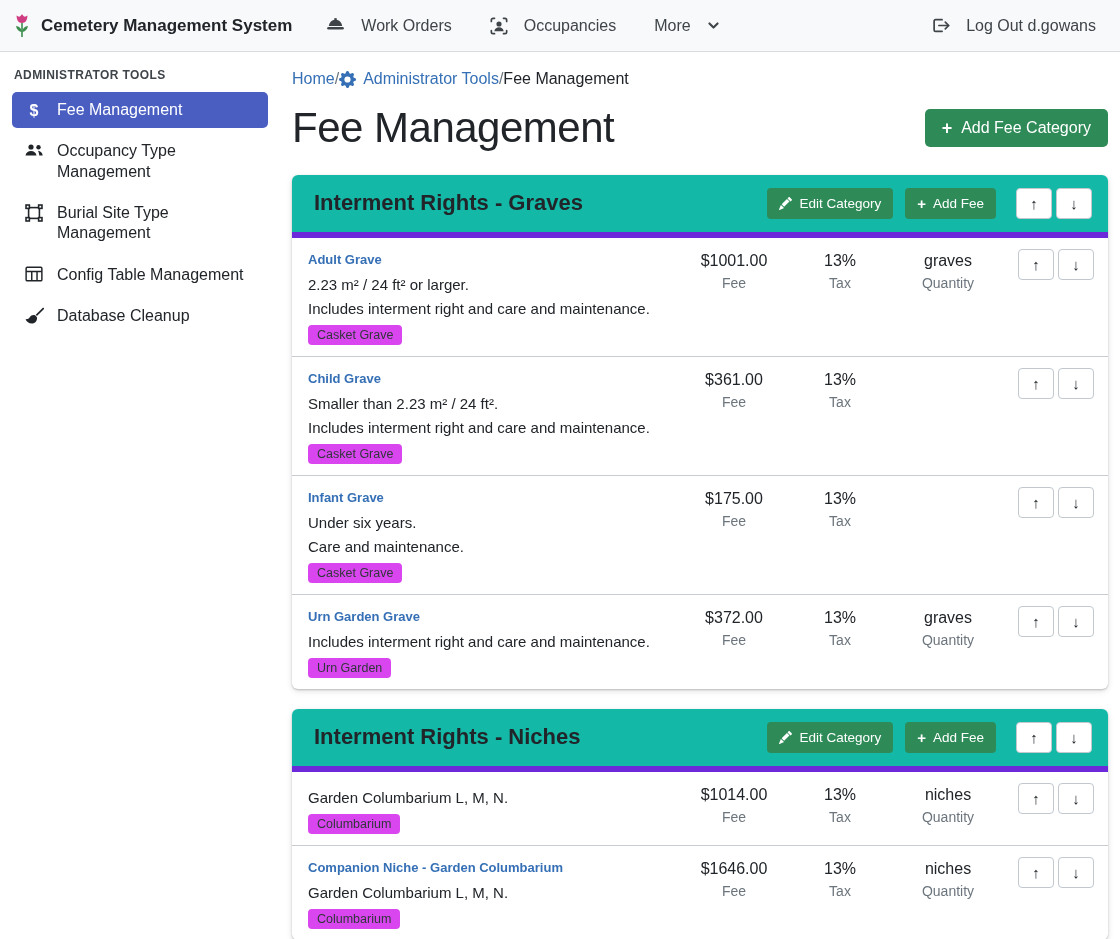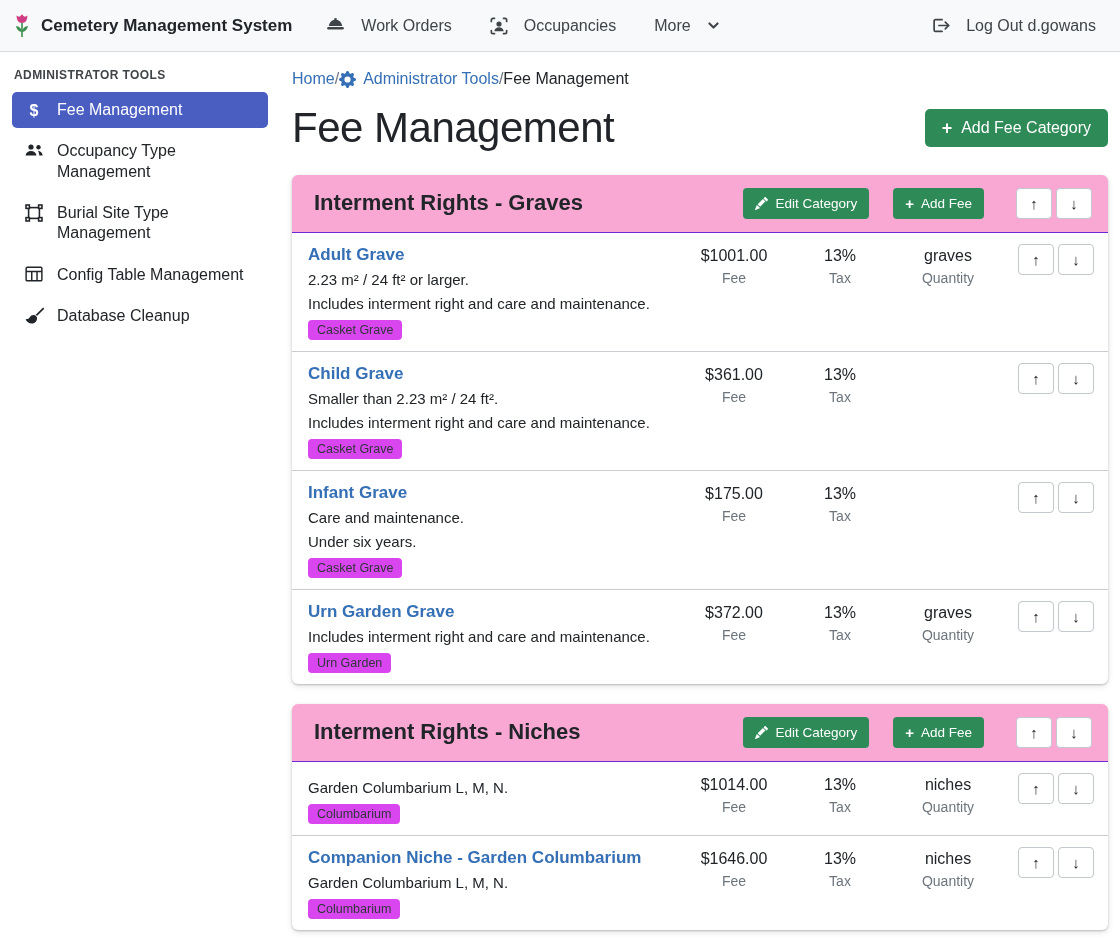--- a/index.html
+++ b/index.html
@@ -43,30 +43,30 @@
   h1 { font-size: 42px; font-weight: 500; letter-spacing: -.5px; line-height: 1.25; color: #212529; }
 
   .btn-green { background: #2e8b57; border: none; color: #fff; display: inline-flex; align-items: center; border-radius: 5px; white-space: nowrap; }
   .btn-lg { font-size: 16px; padding: 10px 17px; gap: 9px; }
   .btn-sm { font-size: 13.5px; padding: 8px 12px; gap: 7px; border-radius: 4px; }
   .plus { font-size: 18px; font-weight: 700; line-height: 1; }
   .plus-sm { font-size: 15px; font-weight: 700; line-height: 1; }
 
   
   .card { margin-top: 20px; border-radius: 6px; box-shadow: 0 1px 2px rgba(0,0,0,.2), 0 2px 6px rgba(0,0,0,.12); overflow: hidden; background: #fff; }
-  .card-header { background: #f9a8d4; border-bottom: 1px solid #6d28d9; display: flex; align-items: center; padding: 13px 16px 13px 22px; gap: 24px; }
+  .card-header { background: #14b8a6; border-bottom: 6px solid #6d28d9; display: flex; align-items: center; padding: 13px 16px 13px 22px; gap: 12px; }
   .card-header h2 { font-size: 22px; font-weight: 600; flex: 1; line-height: 30px; }
 
   .arrow-group { display: flex; gap: 4px; margin-left: 8px; }
   .btn-arrow { width: 36px; height: 31px; background: #fff; border: 1px solid #c2c8ce; border-radius: 4px; font-size: 15px; color: #212529; display: flex; align-items: center; justify-content: center; }
 
   .fee-row { display: flex; align-items: flex-start; padding: 11px 14px 11px 16px; border-bottom: 1px solid #c9cdd2; }
   .fee-row:last-child { border-bottom: none; }
   .fee-info { flex: 1; min-width: 0; padding-right: 8px; }
-  .fee-name { color: #356fb5; font-weight: 700; font-size: 17px; line-height: 21px; display: inline-block; }
+  .fee-name { color: #356fb5; font-weight: 700; font-size: 13px; line-height: 21px; display: inline-block; }
   .fee-desc { font-size: 15px; line-height: 19px; margin-top: 5px; color: #212529; }
   .badge { display: inline-block; margin-top: 7px; background: #d946ef; border-radius: 4px; padding: 3px 9px; font-size: 12.5px; line-height: 14px; color: #31363b; }
 
   .col { text-align: center; padding-top: 1px; }
   .fee-col { width: 112px; }
   .tax-col { width: 100px; }
   .qty-col { width: 116px; }
   .col-value { font-size: 16px; line-height: 21px; }
   .col-label { font-size: 14px; color: #6c757d; margin-top: 4px; }
   .row-arrows { width: 84px; justify-content: flex-end; margin-left: 4px; }
@@ -297,22 +297,22 @@
                 </button>
               <button class="btn-arrow">
                   <span>↓</span>
                 </button>
             </div>
           </div>
 
           <div class="fee-row">
             <div class="fee-info">
               <a class="fee-name">Infant Grave</a>
+              <div class="fee-desc hide-if-empty">Under six years.</div>
               <div class="fee-desc hide-if-empty">Care and maintenance.</div>
-              <div class="fee-desc hide-if-empty">Under six years.</div>
               <span class="badge">Casket Grave</span>
             </div>
             <div class="col fee-col">
               <div class="col-value">$175.00</div>
               <div class="col-label">Fee</div>
             </div>
             <div class="col tax-col">
               <div class="col-value">13%</div>
               <div class="col-label">Tax</div>
             </div>

